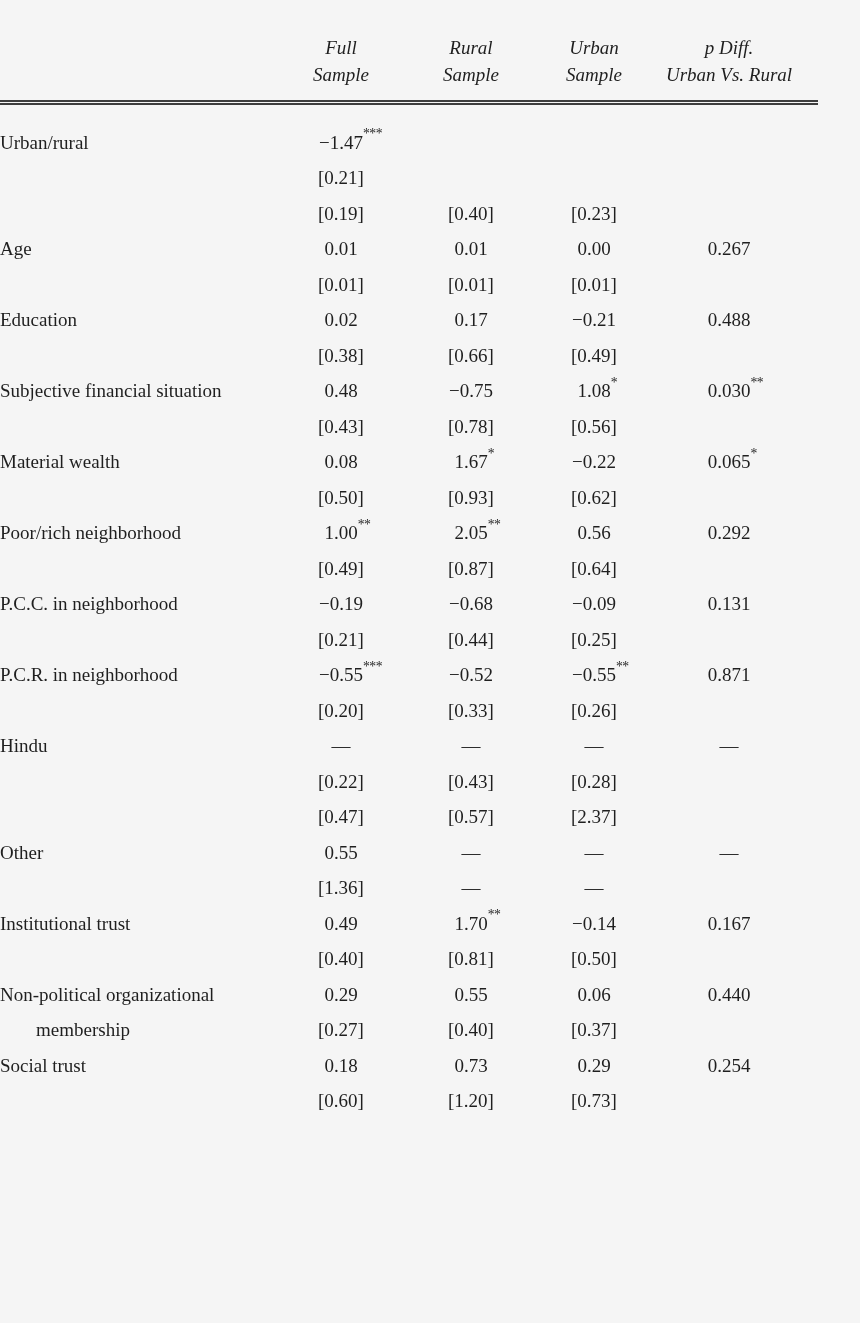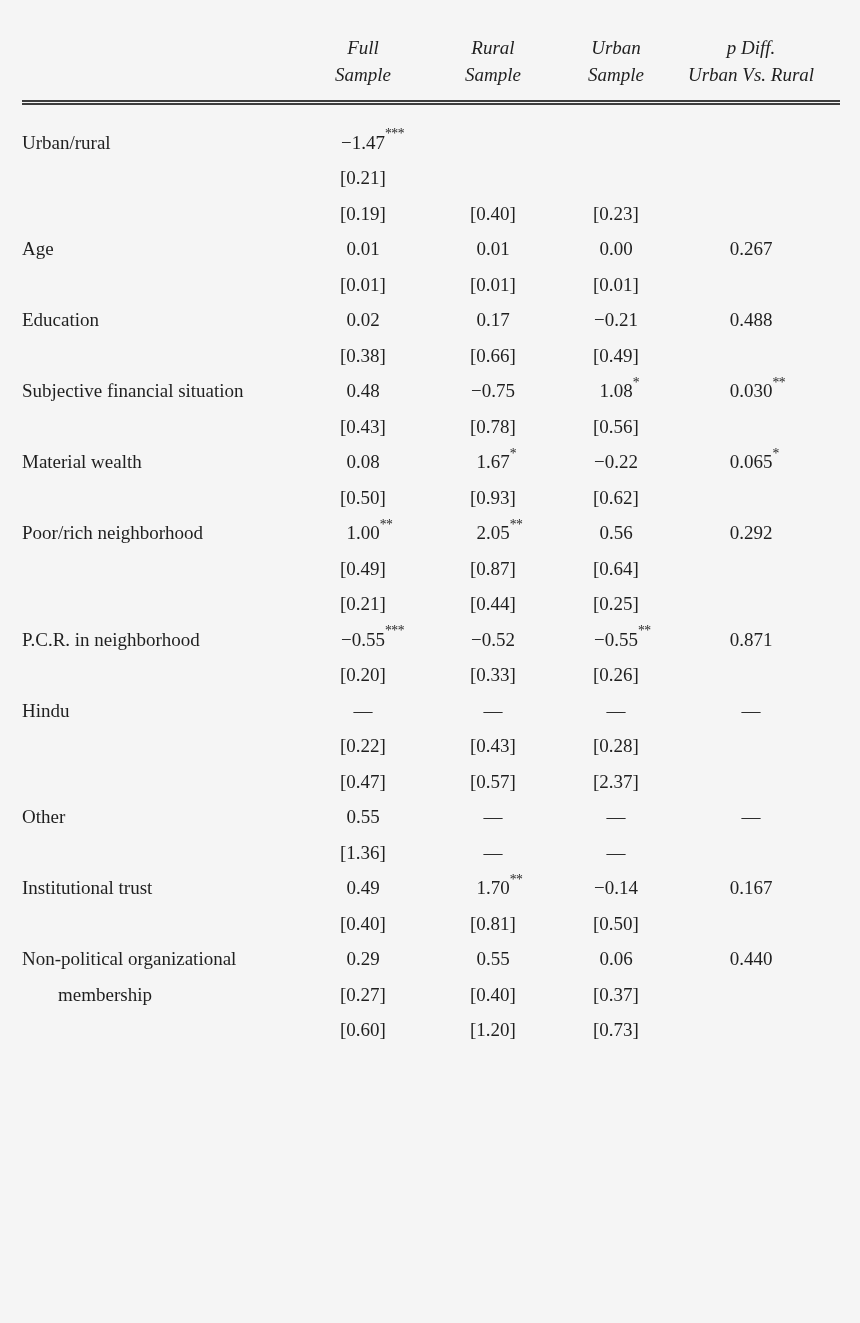--- a/index.html
+++ b/index.html
@@ -7,21 +7,20 @@
     width:860px;height:1323px;
     background:#f5f5f5;
     overflow:hidden;
     font-family:"Liberation Serif","DejaVu Serif",serif;
     color:#1f1f1f;
   }
   .page{position:relative;width:860px;height:1323px;}
   table.reg{
     border-collapse:collapse;
     table-layout:fixed;
-    margin-left:22px;
     width:818px;
     font-size:19px;
   }
   col.c-label{width:288px;}
   col.c-1{width:106px;}
   col.c-2{width:154px;}
   col.c-3{width:92px;}
   col.c-4{width:178px;}
   thead th{
     font-weight:normal;
@@ -173,20 +172,27 @@
           <td class="val"><span class="num">0.292</span></td>
         </tr>
         <tr>
           <td class="lbl lbl2"></td>
           <td class="val">[0.49]</td>
           <td class="val">[0.87]</td>
           <td class="val">[0.64]</td>
           <td class="val"></td>
         </tr>
         <tr>
+          <td class="lbl">P.C.C. in neighborhood</td>
+          <td class="val"><span class="num">−0.19</span></td>
+          <td class="val"><span class="num">−0.68</span></td>
+          <td class="val"><span class="num">−0.09</span></td>
+          <td class="val"><span class="num">0.131</span></td>
+        </tr>
+        <tr>
           <td class="lbl lbl2"></td>
           <td class="val">[0.21]</td>
           <td class="val">[0.44]</td>
           <td class="val">[0.25]</td>
           <td class="val"></td>
         </tr>
         <tr>
           <td class="lbl">P.C.R. in neighborhood</td>
           <td class="val"><span class="num">−0.55<sup>***</sup></span></td>
           <td class="val"><span class="num">−0.52</span></td>
@@ -257,20 +263,27 @@
           <td class="val"><span class="num">0.440</span></td>
         </tr>
         <tr>
           <td class="lbl lbl2">membership</td>
           <td class="val">[0.27]</td>
           <td class="val">[0.40]</td>
           <td class="val">[0.37]</td>
           <td class="val"></td>
         </tr>
         <tr>
+          <td class="lbl">Social trust</td>
+          <td class="val"><span class="num">0.18</span></td>
+          <td class="val"><span class="num">0.73</span></td>
+          <td class="val"><span class="num">0.29</span></td>
+          <td class="val"><span class="num">0.254</span></td>
+        </tr>
+        <tr>
           <td class="lbl lbl2"></td>
           <td class="val">[0.60]</td>
           <td class="val">[1.20]</td>
           <td class="val">[0.73]</td>
           <td class="val"></td>
         </tr>
       </tbody>
   </table>
 </div>
 

